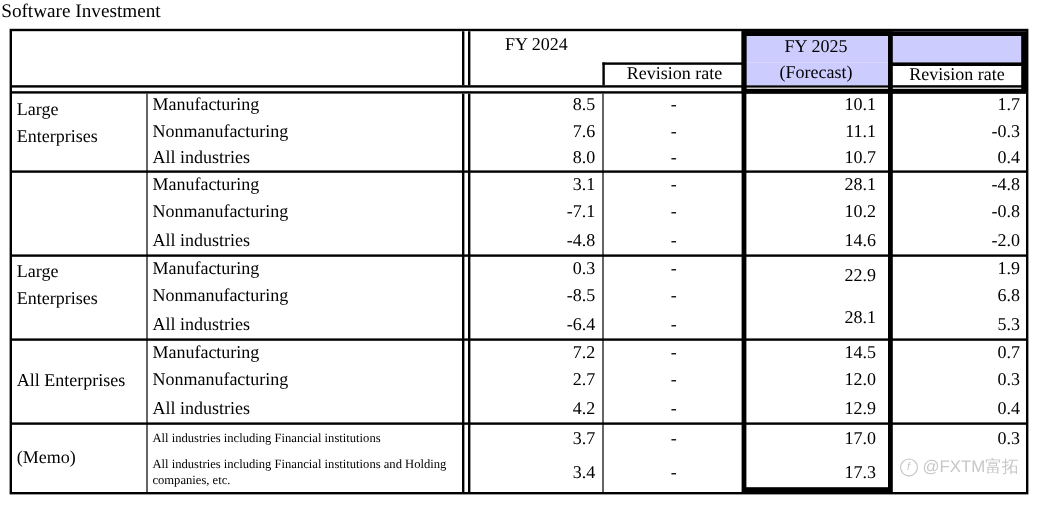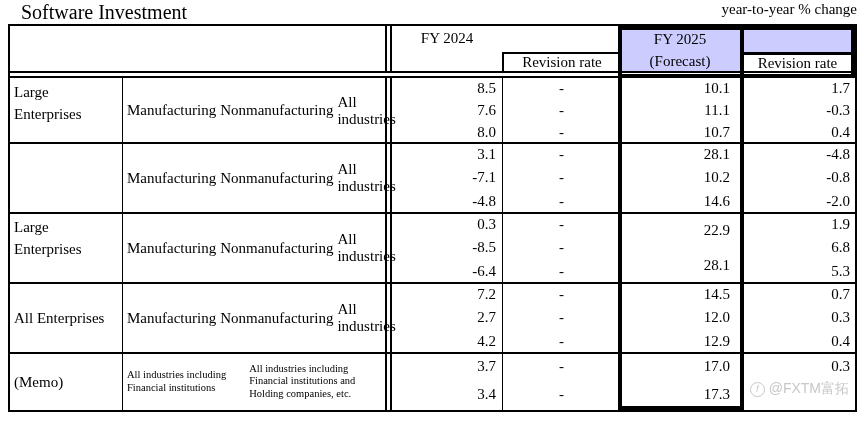--- a/index.html
+++ b/index.html
@@ -1,35 +1,35 @@
 <!DOCTYPE html>
 <html><head>
 <meta charset="utf-8">
 <style>
   html,body{margin:0;padding:0;background:#fff;}
   .page{position:relative;width:864px;height:422px;background:#fff;
         font-family:"Liberation Serif","DejaVu Serif",serif;color:#000;overflow:hidden;}
-  .title{position:absolute;left:21px;top:1px;font-size:20px;}
+  .title{position:absolute;left:1px;top:1px;font-size:16px;}
   .note{position:absolute;right:7px;top:1px;font-size:15px;}
   .tbl{position:absolute;left:8px;top:24px;width:849px;height:388px;
        border:2px solid #000;box-sizing:border-box;
        display:grid;
        grid-template-columns:112px 263px 7px 110px 118px 120px 115px;
        grid-template-rows:26px 19px 7px 65px 70px 70px 70px 57px;}
   .cell{position:relative;box-sizing:border-box;font-size:15px;min-width:0;min-height:0;}
   .lav{background:#CCCCFF;}
   .hdrc{display:flex;align-items:center;justify-content:center;}
   .fy24{display:flex;justify-content:center;align-items:flex-start;padding-top:4px;}
   .rv1h{border-top:2px solid #000;border-left:2px solid #000;}
   .rv2h{border-top:3px solid #000;}
   .vdiv{grid-area:1/3/9/4;background:#fff;border-left:2px solid #000;border-right:2px solid #000;box-sizing:border-box;}
   .hdiv{grid-area:3/1/4/8;background:#fff;border-top:2px solid #000;border-bottom:2px solid #000;box-sizing:border-box;}
   .glabel{padding:3px 4px 0 4px;line-height:22px;}
   .mid{display:flex;align-items:center;padding:0 4px;line-height:18px;}
-  .ind{border-left:1px solid #000;display:flex;}
+  .ind{border-left:1px solid #000;display:flex;flex-direction:column;}
   .v1{border-left:1px solid #000;}
   .vals{display:flex;flex-direction:column;}
   .ln{flex:1;display:flex;align-items:center;padding-left:4px;min-height:0;}
   .num{justify-content:flex-end;padding-right:6px;padding-left:0;}
   .ctr{justify-content:center;padding-left:0;}
   .fcn{justify-content:flex-end;padding-right:10px;padding-left:0;}
   .rvn{justify-content:flex-end;padding-right:5px;padding-left:0;}
   .sm{font-size:10.5px;line-height:12.5px;}
   .m2{flex:1.15;}
   .hsep{position:absolute;left:0;width:845px;height:2px;background:#000;}
@@ -40,21 +40,20 @@
   .wm{position:absolute;right:6px;top:354px;display:flex;align-items:center;gap:4px;
       color:#c7c7c7;font-size:14px;font-family:"Liberation Sans",sans-serif;}
   .wmlogo{width:15px;height:15px;border:1.5px solid #c7c7c7;border-radius:50%;box-sizing:border-box;
           display:flex;align-items:center;justify-content:center;font-size:9px;font-style:italic;}
 </style>
 </head>
 <body>
 
 <div class="page">
   <div class="title">Software Investment</div>
-  <div class="note">year-to-year % change</div>
 
   <div class="tbl">
 
     <div class="cell" style="grid-area:1/1/3/3"></div>
     <div class="cell fy24" style="grid-area:1/4/3/5">
       <span>FY 2024</span>
     </div>
     <div class="cell" style="grid-area:1/5/2/6"></div>
     <div class="cell hdrc rv1h" style="grid-area:2/5/3/6">Revision rate</div>
     <div class="cell lav hdrc" style="grid-area:1/6/2/7">FY 2025</div>

